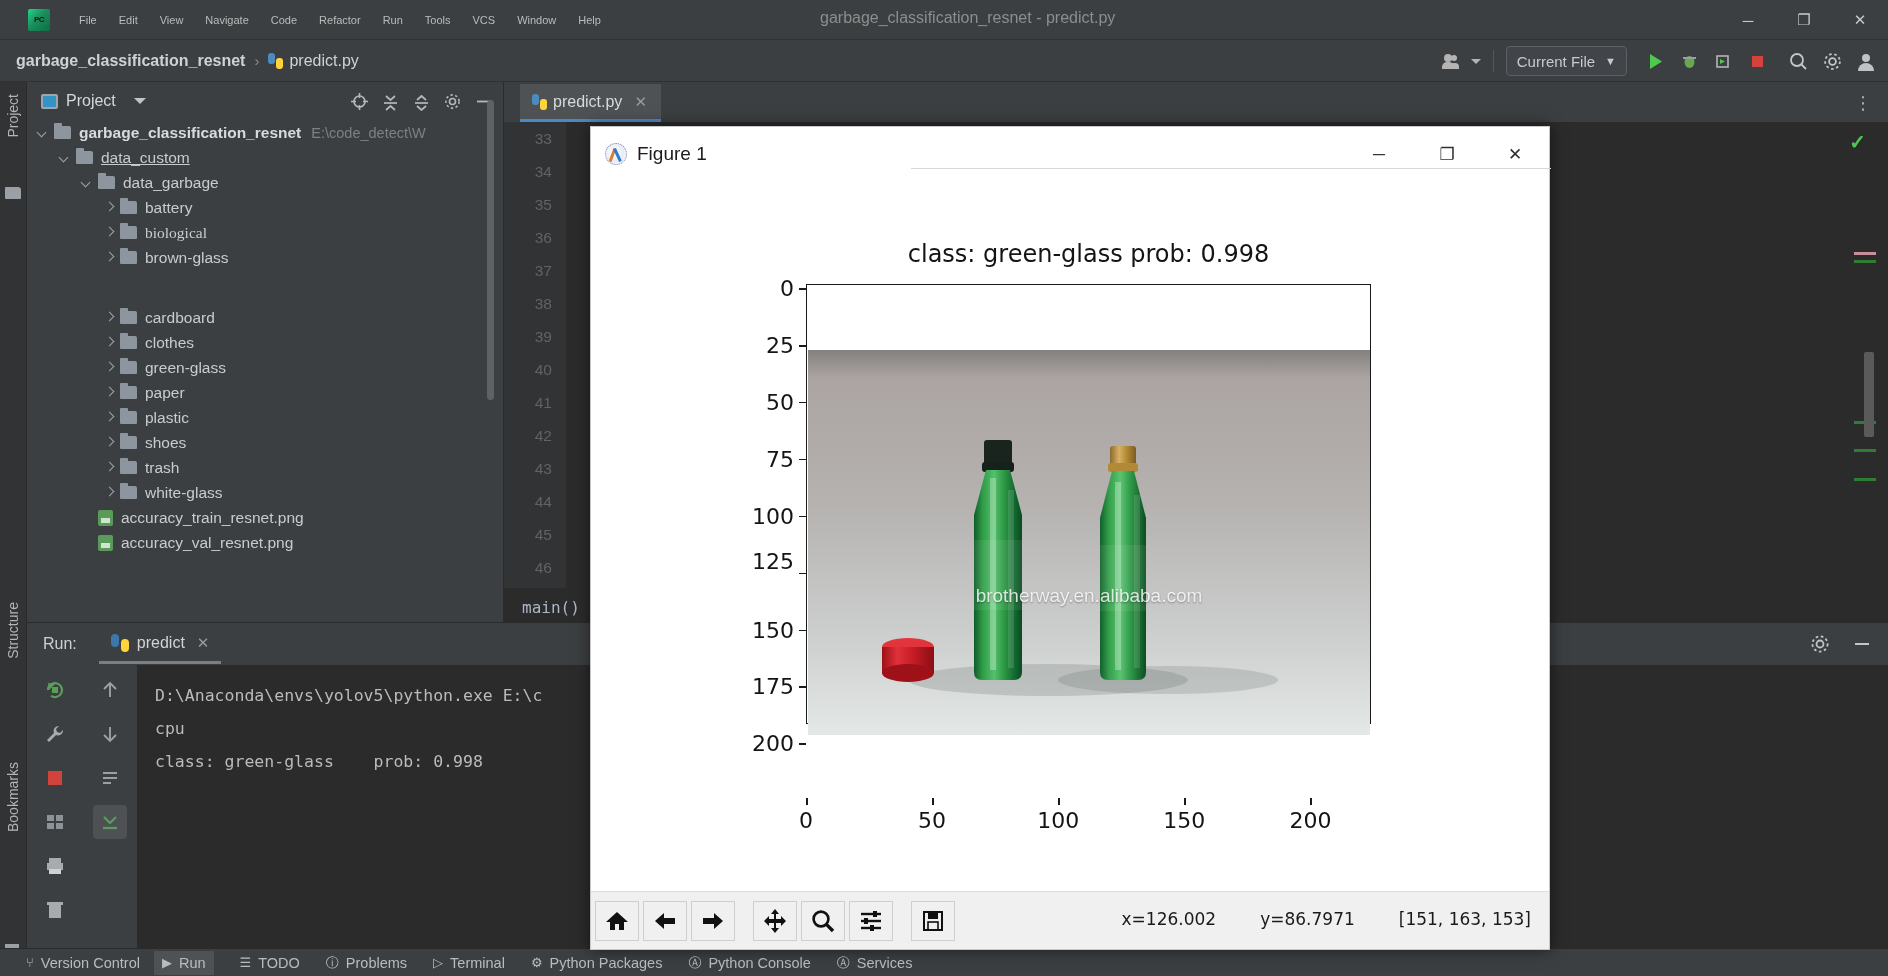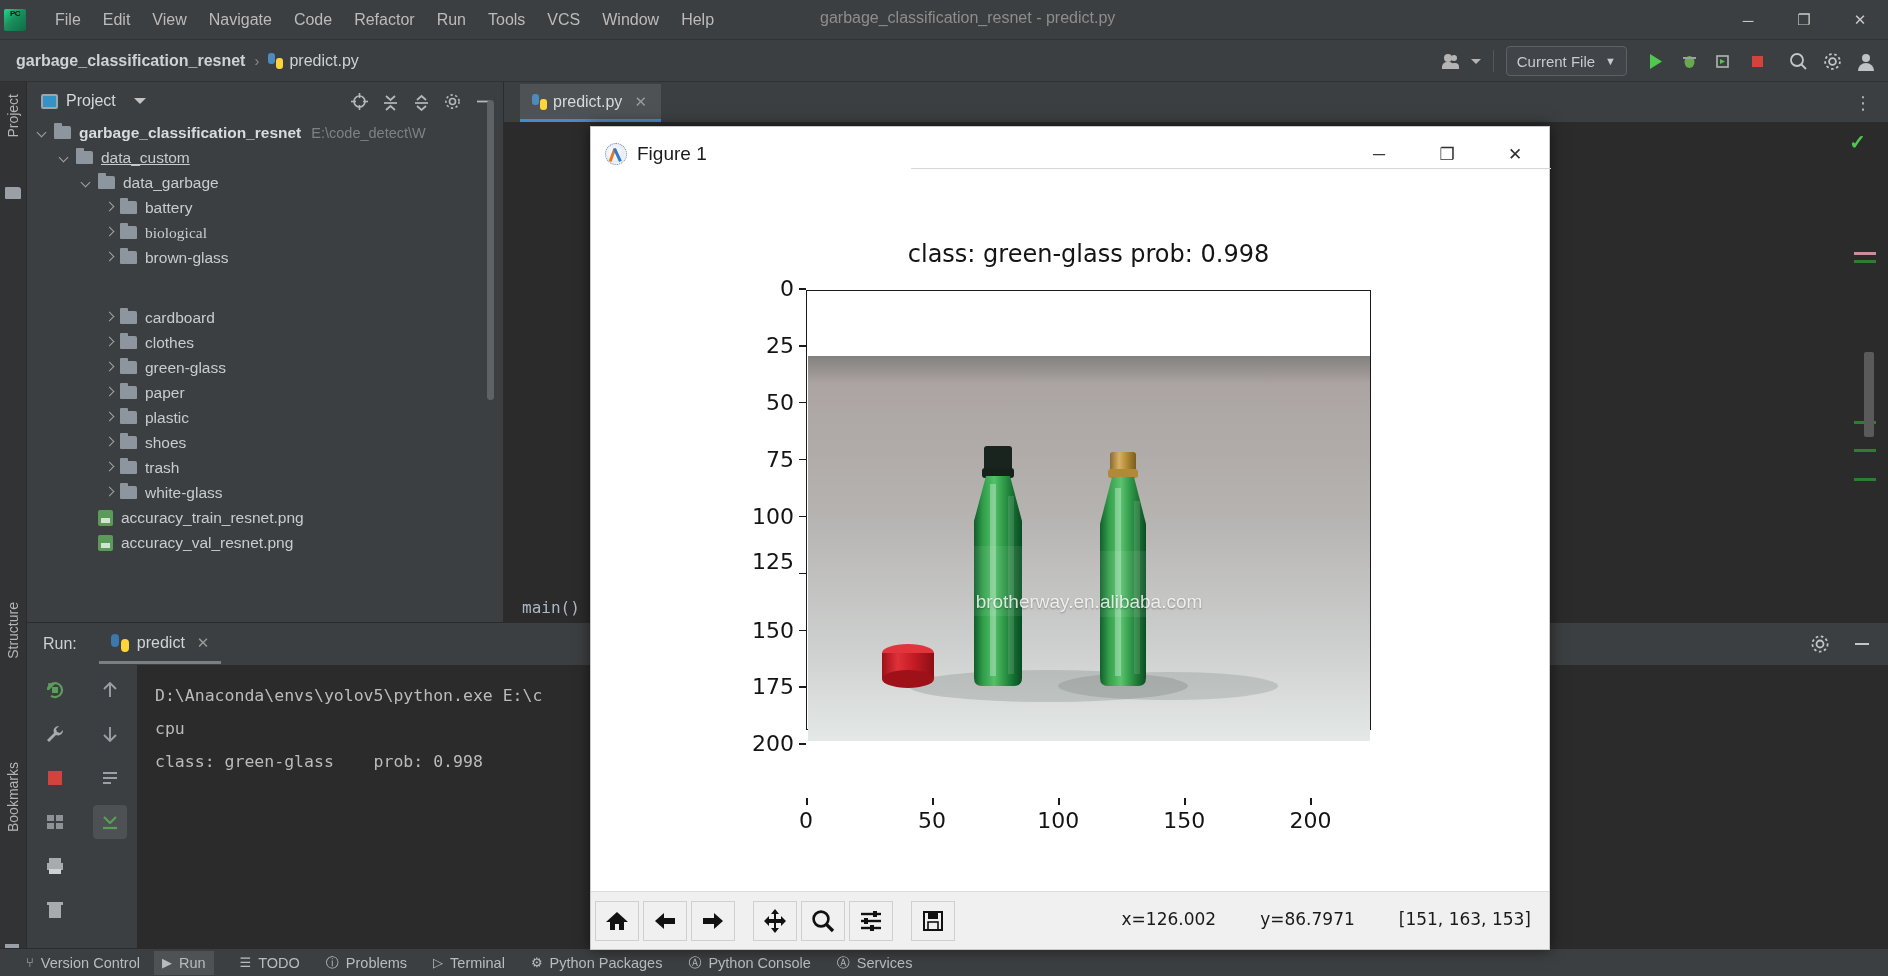--- a/index.html
+++ b/index.html
@@ -12,28 +12,28 @@
   }
   #root { position: relative; width: 1888px; height: 976px; background: #3c3f41; }
 
   
   .menubar {
     position: absolute; left: 0; top: 0; width: 1888px; height: 40px;
     background: #3c3f41; display: flex; align-items: center;
     border-bottom: 1px solid #323232;
   }
   .ide-logo {
-    width: 22px; height: 22px; margin-left: 4px; margin-right: 18px;
+    width: 22px; height: 22px; margin-left: 28px; margin-right: 18px;
     background: linear-gradient(135deg,#21d789 0%,#1a8f5d 45%,#0f6b45 100%);
     border-radius: 2px; position: relative;
-    display: flex; align-items: flex-start; justify-content: center;
+    display: flex; align-items: center; justify-content: center;
   }
   .ide-logo span { color:#0c1a12; font-size:8px; font-weight:bold; letter-spacing:-0.5px; }
   .menu-item {
-    color: #bbbbbb; font-size: 16px; padding: 3px 11px; cursor: default;
+    color: #bbbbbb; font-size: 11px; padding: 3px 11px; cursor: default;
     white-space: nowrap;
   }
   .win-title {
     position: absolute; left: 820px; top: 9px;
     color: #8d8d8d; font-size: 16px; white-space: nowrap;
   }
   .wincontrols { position: absolute; right: 0; top: 0; height: 40px; display: flex; }
   .wc { width: 56px; height: 40px; display: flex; align-items:center; justify-content:center;
         color:#c8c8c8; font-size:15px; }
 
@@ -179,21 +179,21 @@
              background: radial-gradient(circle at 40% 40%, #ffffff 0%, #e8ecf5 55%, #ffffff 100%);
              border:1px dotted #7a86a8; position:relative; overflow:hidden; }
   .fig-ico::before{content:"";position:absolute;left:5px;top:4px;width:3px;height:14px;background:#e07b2a;transform:rotate(20deg);}
   .fig-ico::after{content:"";position:absolute;left:10px;top:4px;width:3px;height:14px;background:#2a7ad0;transform:rotate(-25deg);}
   .fig-title .lbl { color:#1b1b1b; font-size:19px; }
   .fig-win-btns { position:absolute; right:0; top:0; height:55px; display:flex; }
   .fwb { width:68px; height:55px; display:flex; align-items:center; justify-content:center; color:#303030; font-size:17px; }
   .fig-sep { position:absolute; left:320px; top:41px; width:640px; height:1px; background:#d8d8d8; }
 
   .plotarea { position:absolute; left:0; top:55px; width:958px; height:710px; background:#fff; }
-  .axes-box { position:absolute; left:215px; top:108px; width:565px; height:440px; border:1.4px solid #1a1a1a; }
+  .axes-box { position:absolute; left:215px; top:102px; width:565px; height:440px; border:1.4px solid #1a1a1a; }
   .photo { position:absolute; left:1px; top:65px; width:562px; height:385px; overflow:hidden; }
   .ytick { position:absolute; right:785px; font-size:22px; color:#141414; text-align:right;
            width:70px; transform:translateY(-50%); font-family:"DejaVu Sans", sans-serif; }
   .ytickmark { position:absolute; left:208px; width:7px; height:1.6px; background:#1a1a1a; }
   .xtick { position:absolute; top:626px; font-size:22px; color:#141414; text-align:center;
            width:70px; transform:translateX(-50%); font-family:"DejaVu Sans", sans-serif; }
   .xtickmark { position:absolute; top:616px; width:1.6px; height:7px; background:#1a1a1a; }
   .plot-title { position:absolute; left:215px; top:58px; width:565px; text-align:center;
                 font-size:24px; color:#141414; font-family:"DejaVu Sans", sans-serif; }
 
@@ -443,20 +443,36 @@
   <div class="tabstrip">
     <div class="tab-active">
       <span class="py-ico"></span>
       <span class="lbl">predict.py</span>
       <span class="tab-x">✕</span>
     </div>
     <div class="tab-kebab">⋮</div>
   </div>
 
   <div class="editor">
+    <div class="gutter" id="gutter">
+        <div class="ln">33</div>
+        <div class="ln">34</div>
+        <div class="ln">35</div>
+        <div class="ln">36</div>
+        <div class="ln">37</div>
+        <div class="ln">38</div>
+        <div class="ln">39</div>
+        <div class="ln">40</div>
+        <div class="ln">41</div>
+        <div class="ln">42</div>
+        <div class="ln">43</div>
+        <div class="ln">44</div>
+        <div class="ln">45</div>
+        <div class="ln">46</div>
+      </div>
     <div class="code-line" style="top:14px;left:780px;">path)</div>
     <div class="code-line" style="top:288px;left:740px;">ights_path)</div>
     <div class="checkmark">✓</div>
     <div class="marker" style="top:130px;background:#c98d9b;"></div>
     <div class="marker" style="top:138px;background:#2e7d32;"></div>
     <div class="marker" style="top:299px;background:#2e7d32;"></div>
     <div class="marker" style="top:327px;background:#2e7d32;"></div>
     <div class="marker" style="top:356px;background:#2e7d32;"></div>
     <div class="editor-scroll" style="top:230px;height:85px;"></div>
   </div>

